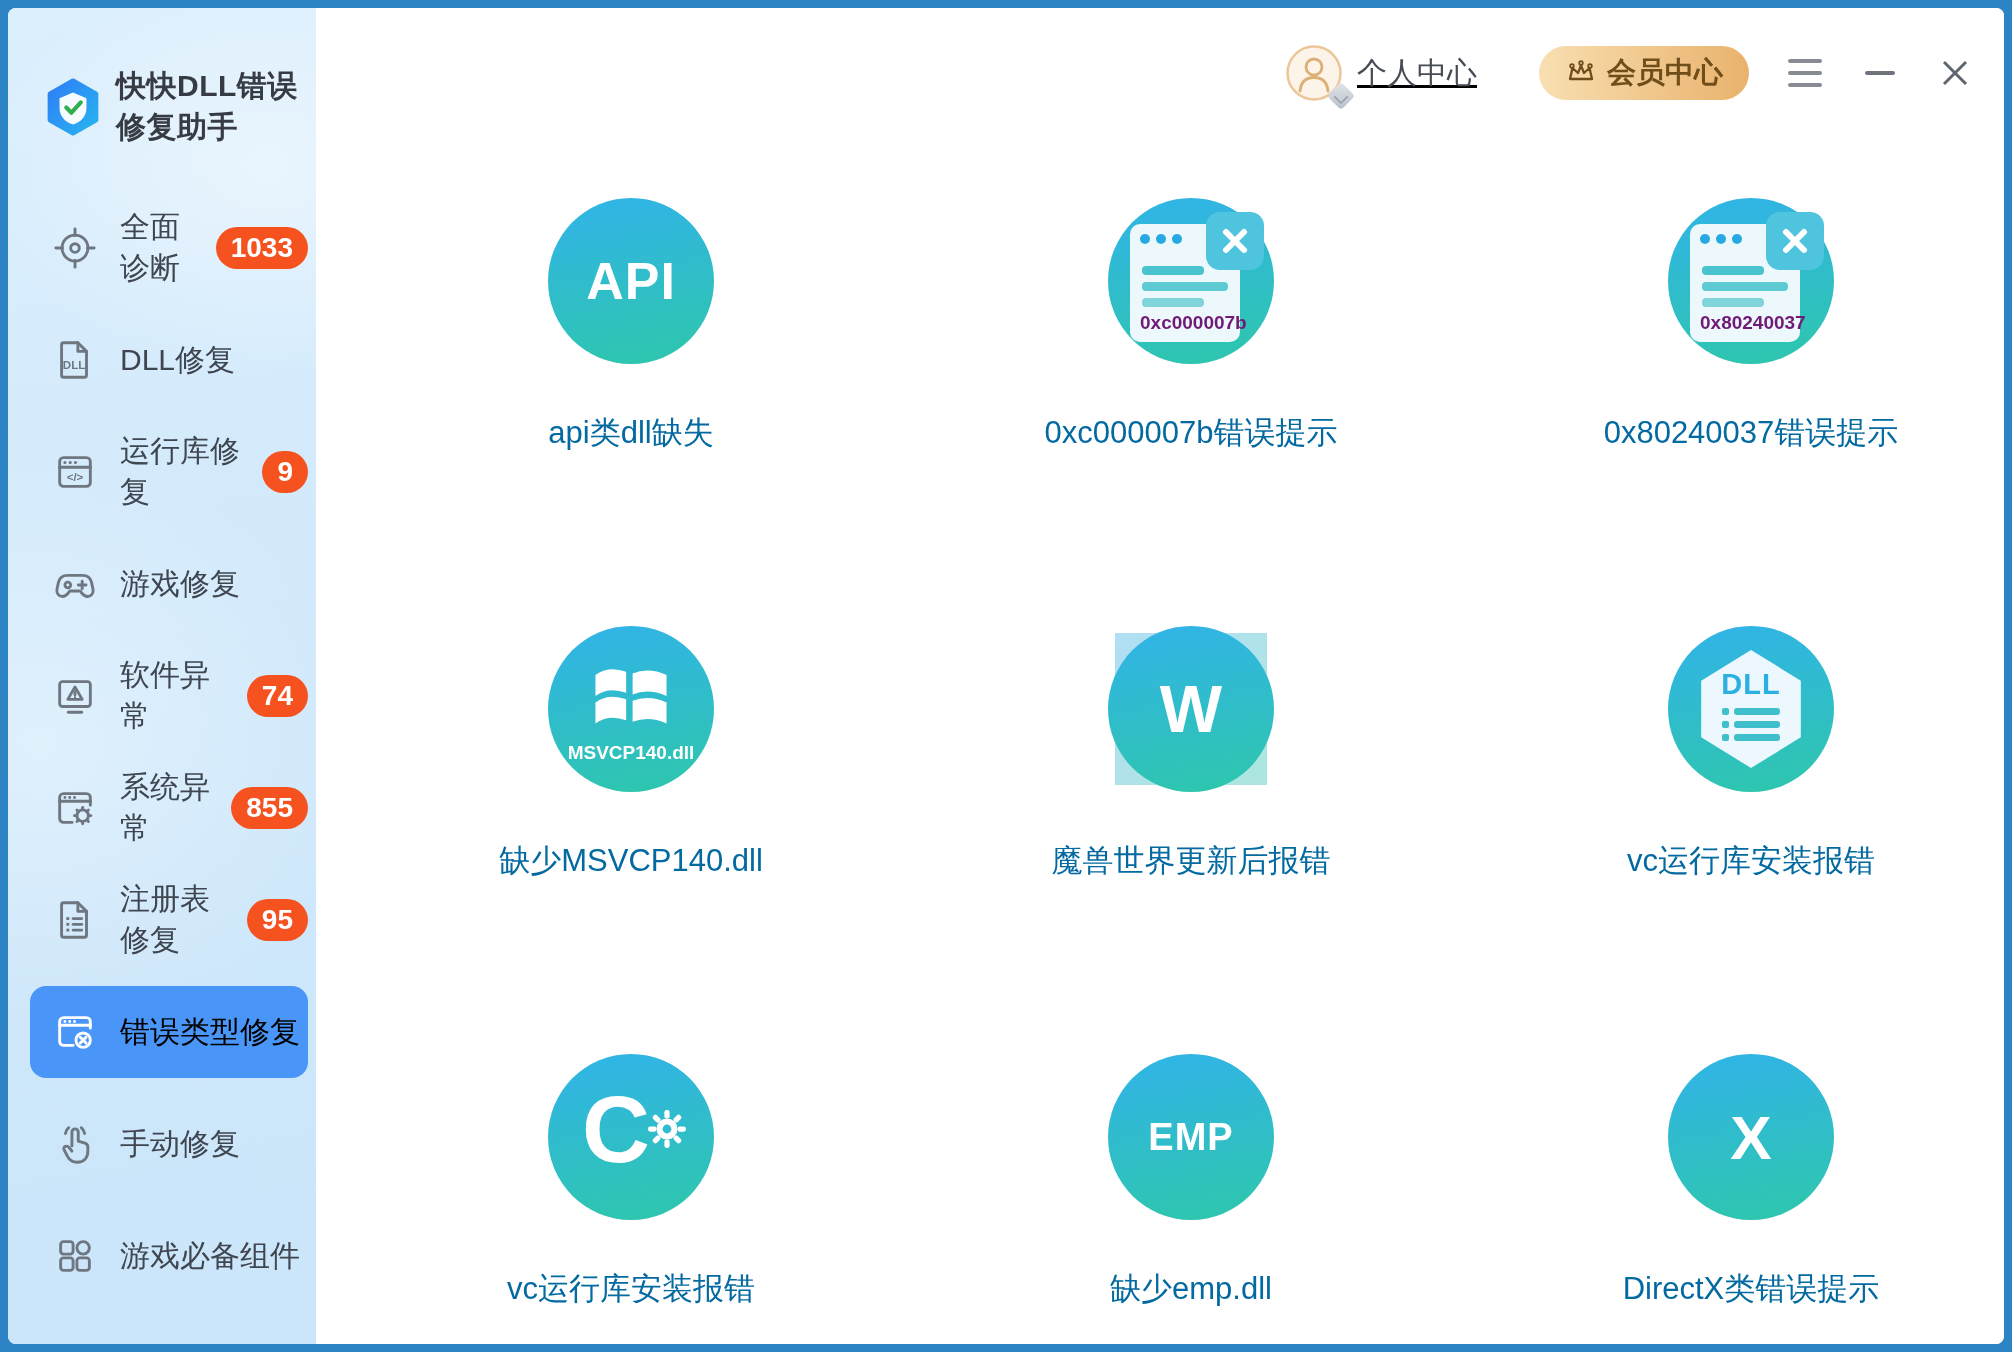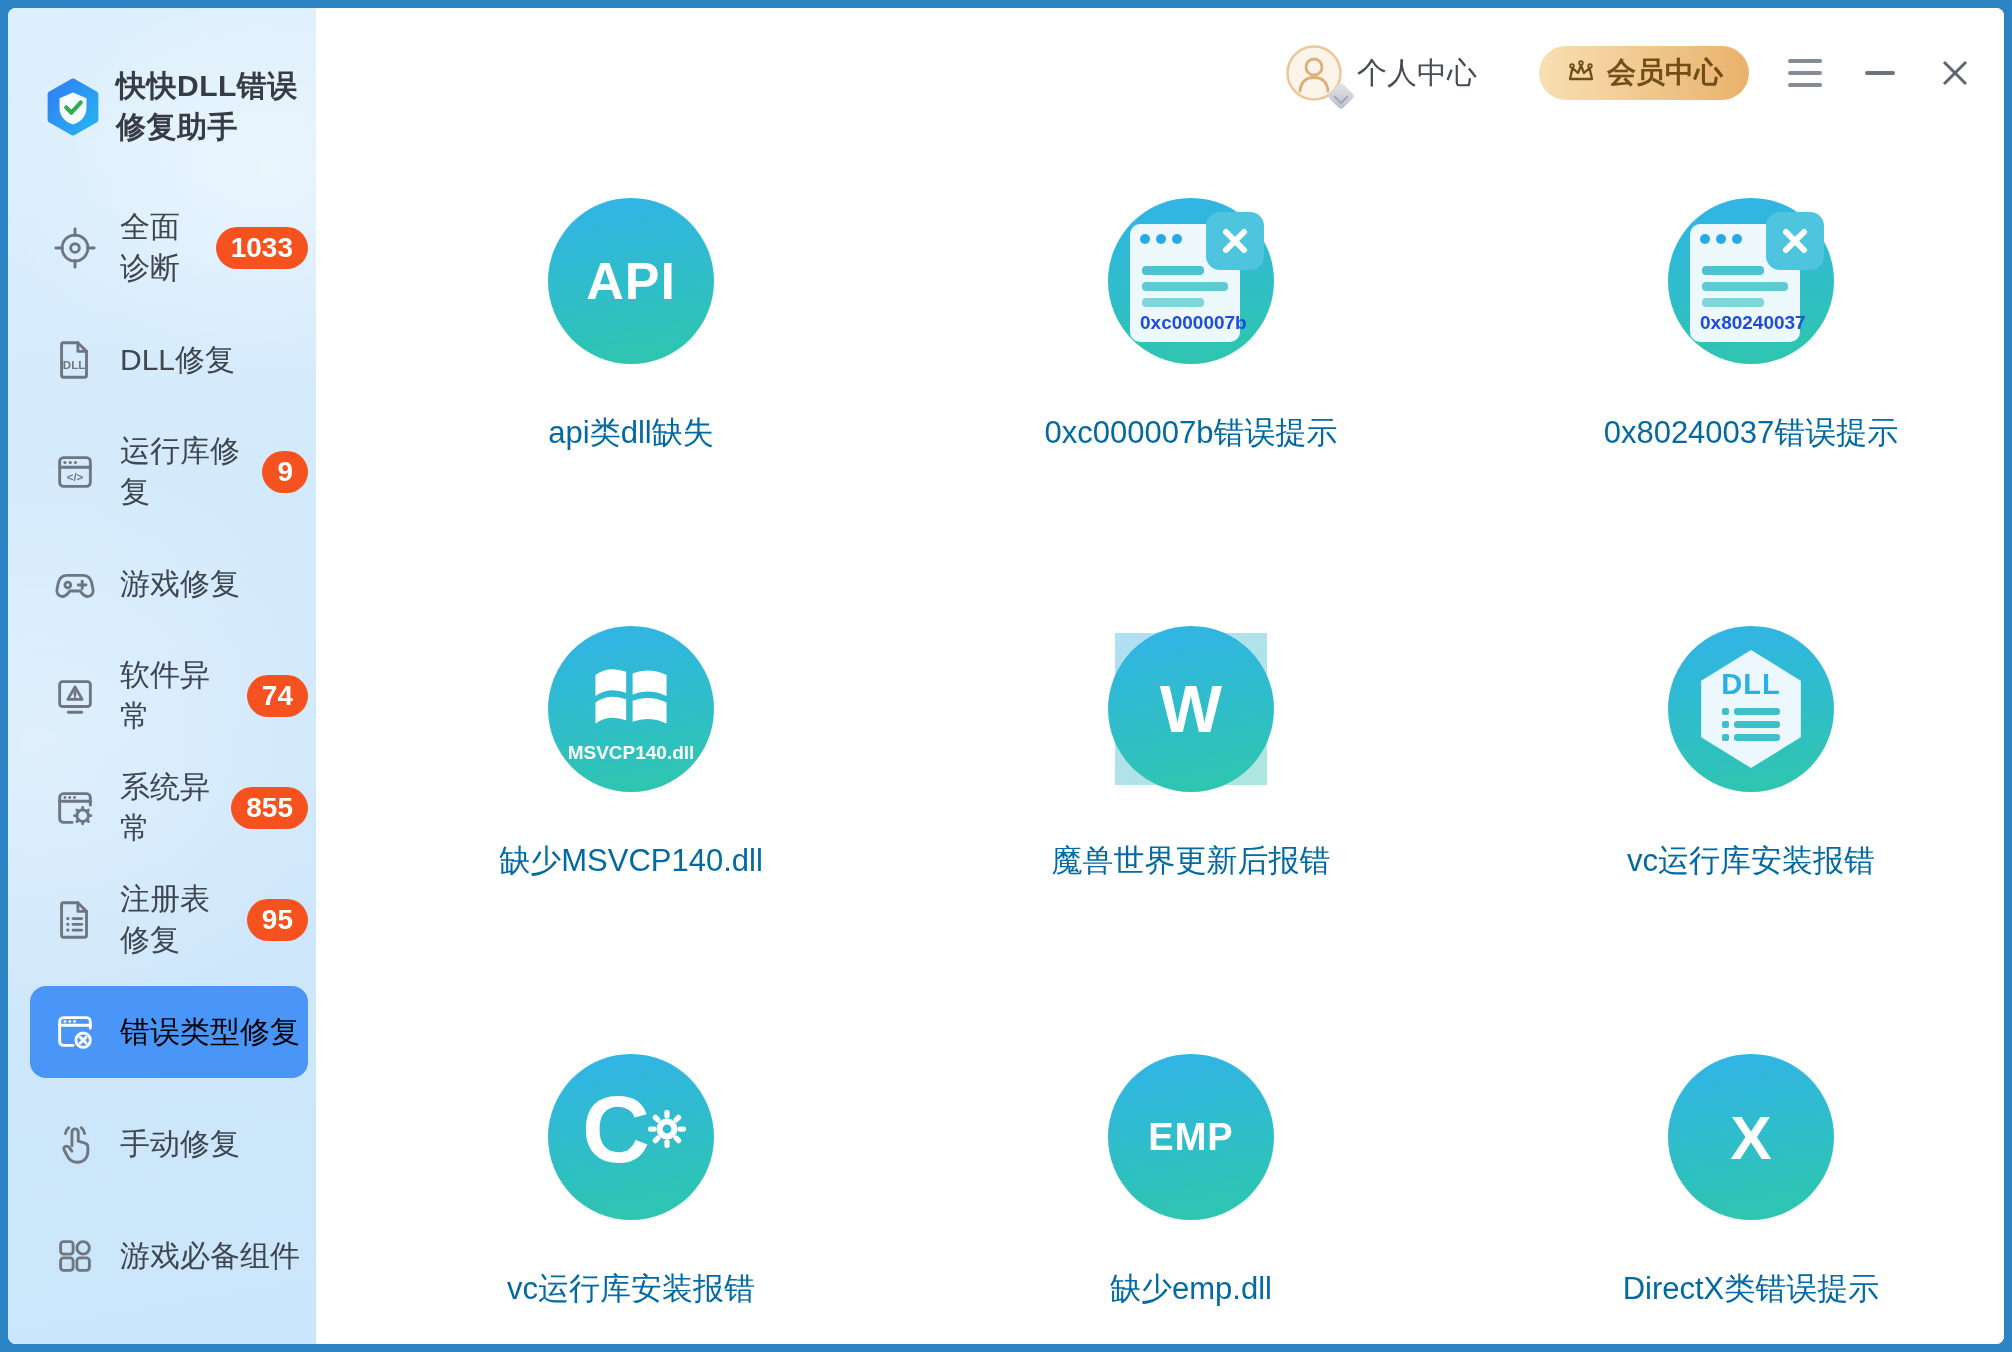--- a/index.html
+++ b/index.html
@@ -39,21 +39,21 @@
   .nav-ic svg text { fill:#6e7680; stroke:none; font-weight:700; font-family:"Liberation Sans",sans-serif; }
   .nav-label { margin-left:22px; font-size:30px; color:#3f4650; }
   .nav-item.active .nav-label { color:#000000; }
   .nav-badge {
     margin-left:16px; background:#f5521f; color:#fff; font-size:28px; font-weight:600;
     height:42px; line-height:42px; border-radius:21px; padding:0 15px; text-align:center;
   }
   
   .content { flex:1; position:relative; background:#fff; overflow:hidden; }
   .topbar { height:130px; display:flex; align-items:center; justify-content:flex-end; padding-right:30px; }
-  .user { display:flex; align-items:center; gap:14px; cursor:pointer; }
+  .user { display:flex; align-items:center; gap:14px; cursor:pointer;text-decoration:underline; }
   .avatar-wrap { position:relative; width:58px; height:58px; }
   .diamond {
     position:absolute; right:-8px; bottom:-4px; width:20px; height:20px; border-radius:4px;
     background:linear-gradient(135deg,#e3e7ec,#b7bec8); transform:rotate(45deg);
     display:flex; align-items:center; justify-content:center;
   }
   .diamond:after { content:""; width:9px; height:9px; border:2.5px solid #9aa2ad; border-top:none; border-left:none; transform:rotate(0deg); border-radius:1px; }
   .user-label { font-size:30px; color:#464c55; }
   .member-pill {
     height:54px; border-radius:27px; margin-left:62px; padding:12px 26px;
@@ -86,21 +86,21 @@
   .gear { position:absolute; right:26px; top:54px; width:42px; height:42px; }
   
   .we-card { position:absolute; left:22px; top:26px; width:110px; height:118px; background:#edf8fd; border-radius:10px; }
   .we-dots { position:absolute; top:10px; left:10px; display:flex; gap:6px; }
   .we-dots i { width:10px; height:10px; border-radius:50%; background:#29a9e3; }
   .we-lines { position:absolute; left:12px; top:42px; }
   .we-lines i { display:block; height:9px; border-radius:4px; margin-bottom:7px; }
   .we-l1 { width:62px; background:#49c3cd; }
   .we-l2 { width:86px; background:#5ecbd4; }
   .we-l3 { width:62px; background:#7fd5da; }
-  .we-code { position:absolute; left:10px; bottom:8px; font-size:19px; font-weight:700; color:#1d4ed8; }
+  .we-code { position:absolute; left:10px; bottom:8px; font-size:19px; font-weight:700; color:#701a75; }
   .we-badge { position:absolute; top:14px; right:10px; width:58px; height:58px; border-radius:14px;
     background:#4ec4de; display:flex; align-items:center; justify-content:center; }
   
   .win-tile { display:flex; flex-direction:column; align-items:center; }
   .msv-txt { font-size:19px; font-weight:700; color:#fff; margin-top:4px; }
   
   .hex { width:106px; height:118px; background:#ecf8fe;
     clip-path:polygon(50% 0%, 97% 26%, 97% 74%, 50% 100%, 3% 74%, 3% 26%);
     display:flex; flex-direction:column; align-items:center; padding-top:18px; }
   .hex-t { font-size:29px; font-weight:700; color:#2cb0e2; letter-spacing:1px; }

